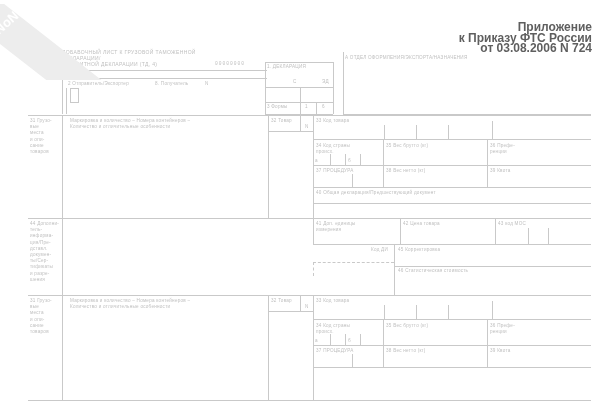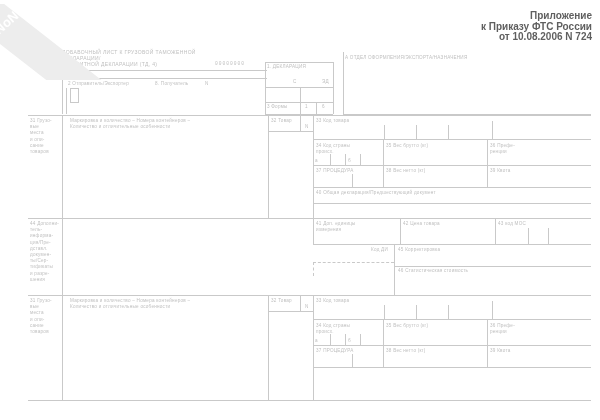--- a/index.html
+++ b/index.html
@@ -47,23 +47,23 @@
     letter-spacing: 0.2px;
     transform: rotate(-41deg);
     transform-origin: 0 50%;
     white-space: nowrap;
   }
 
   
   #doc-header {
     position: absolute;
     right: 8px;
-    top: 11px;
+    top: 22px;
     text-align: right;
-    font-size: 10px;
+    font-size: 12px;
     line-height: 10.5px;
     color: #5f5f5f;
     font-weight: bold;
   }
 
   
   #form {
     position: absolute;
     left: 0;
     top: 0;
@@ -115,21 +115,21 @@
 <body>
 
 <div id="watermark">
   <div class="band"></div>
   <div class="wtext">NoNumber.ru</div>
 </div>
 
 <div id="doc-header">
   <div>Приложение</div>
   <div>к Приказу ФТС России</div>
-  <div>от 10.08.2006 N 724</div>
+  <div>от 03.08.2006 N 724</div>
 </div>
 
 <div id="form">
 
   <div class="lbl title" style="left:62px; top:49px; width:210px;">ДОБАВОЧНЫЙ ЛИСТ К ГРУЗОВОЙ ТАМОЖЕННОЙ</div>
   <div class="lbl title" style="left:62px; top:55px; width:210px;">ДЕКЛАРАЦИИ/</div>
   <div class="lbl title" style="left:62px; top:61px; width:210px;">ТРАНЗИТНОЙ ДЕКЛАРАЦИИ (ТД, 4)</div>
 
   <div class="lbl mono" style="left:215px; top:61px;">00000000</div>
 

